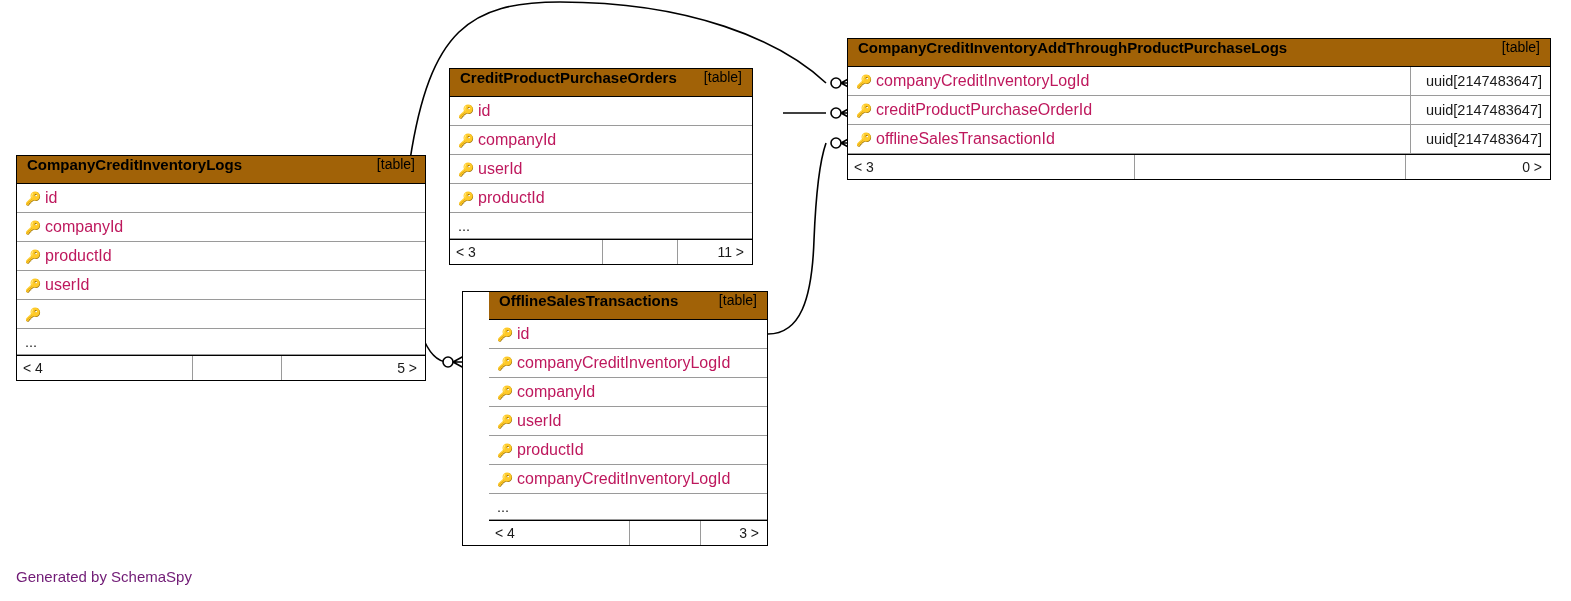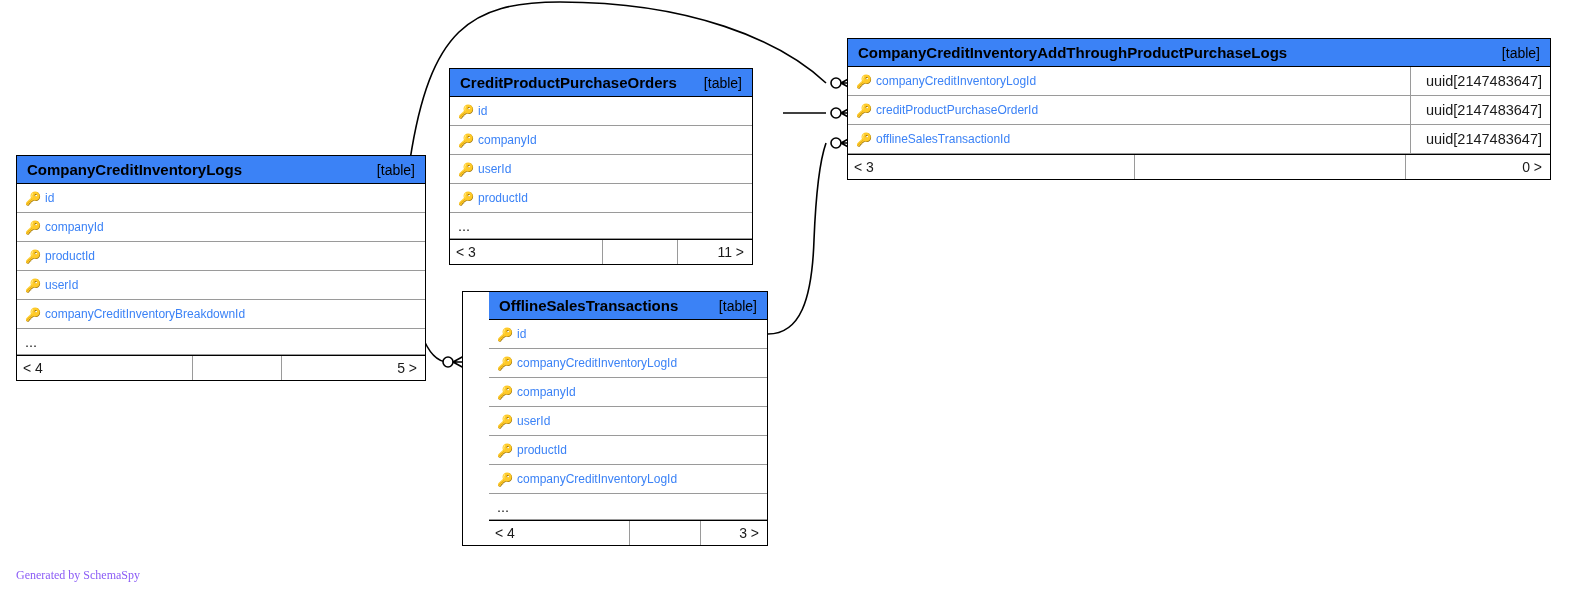--- a/index.html
+++ b/index.html
@@ -27,23 +27,22 @@
     pointer-events: none;
   }
   .table-box {
     position: absolute;
     border: 1.5px solid #000000;
     background: #ffffff;
     box-sizing: border-box;
   }
   .tbl-title {
     display: flex;
-    align-items: center;
     justify-content: space-between;
-    background: #3b82f6;
+    background: #a16207;
     border-bottom: 1.5px solid #000000;
     padding: 0 10px;
     height: 28px;
     box-sizing: border-box;
   }
   .tbl-title .name {
     font-weight: bold;
     font-size: 15px;
     color: #000000;
     white-space: nowrap;
@@ -75,22 +74,22 @@
     width: 16px;
     flex: 0 0 16px;
     text-align: center;
     font-size: 13px;
     line-height: 1;
     margin-right: 4px;
   }
   .key-pk { color: #e8c800; }
   .key-fk { color: #b8b8b8; }
   .col-name {
-    font-size: 12px;
-    color: #3b82f6;
+    font-size: 16px;
+    color: #be185d;
     white-space: nowrap;
     overflow: hidden;
   }
   .col-type {
     font-size: 14.5px;
     color: #1a1a1a;
     padding: 0 8px 0 10px;
     text-align: right;
     white-space: nowrap;
     border-left: 1px solid #9a9a9a;
@@ -135,24 +134,23 @@
   }
   .footer-right {
     padding-right: 8px;
     justify-content: flex-end;
     flex: 1 1 auto;
   }
   .credit {
     position: absolute;
     left: 16px;
     top: 568px;
-    font-size: 12px;
-    color: #8b5cf6;
-    white-space: nowrap;
-    font-family: Liberation Serif, serif;
+    font-size: 15px;
+    color: #701a75;
+    white-space: nowrap;
   }
 </style>
 </head>
 <body>
 
 <div id="canvas">
 
   <svg class="edges" viewBox="0 0 1571 601">
 
     <path d="M 386 200 C 404 200 406 190 410 160 C 430 30 470 2 560 2 C 690 2 780 40 826 83" fill="none" stroke="#000000" stroke-width="1.6"></path>
@@ -198,21 +196,20 @@
     </div>
     <div class="col-row">
       <span class="col-left">
         <span class="key-icon key-fk">🔑</span>
         <span class="col-name">userId</span>
       </span>
     </div>
     <div class="col-row">
       <span class="col-left">
         <span class="key-icon key-fk">🔑</span>
-        <span class="col-name">companyCreditInventoryBreakdownId</span>
       </span>
     </div>
     <div class="ellipsis-row">...</div>
     <div class="footer-row">
       <span class="footer-cell footer-left" style="width:175px;">&lt; 4</span>
       <span class="footer-cell footer-mid" style="width:90px;"></span>
       <span class="footer-cell footer-right">5 &gt;</span>
     </div>
   </div>
 

